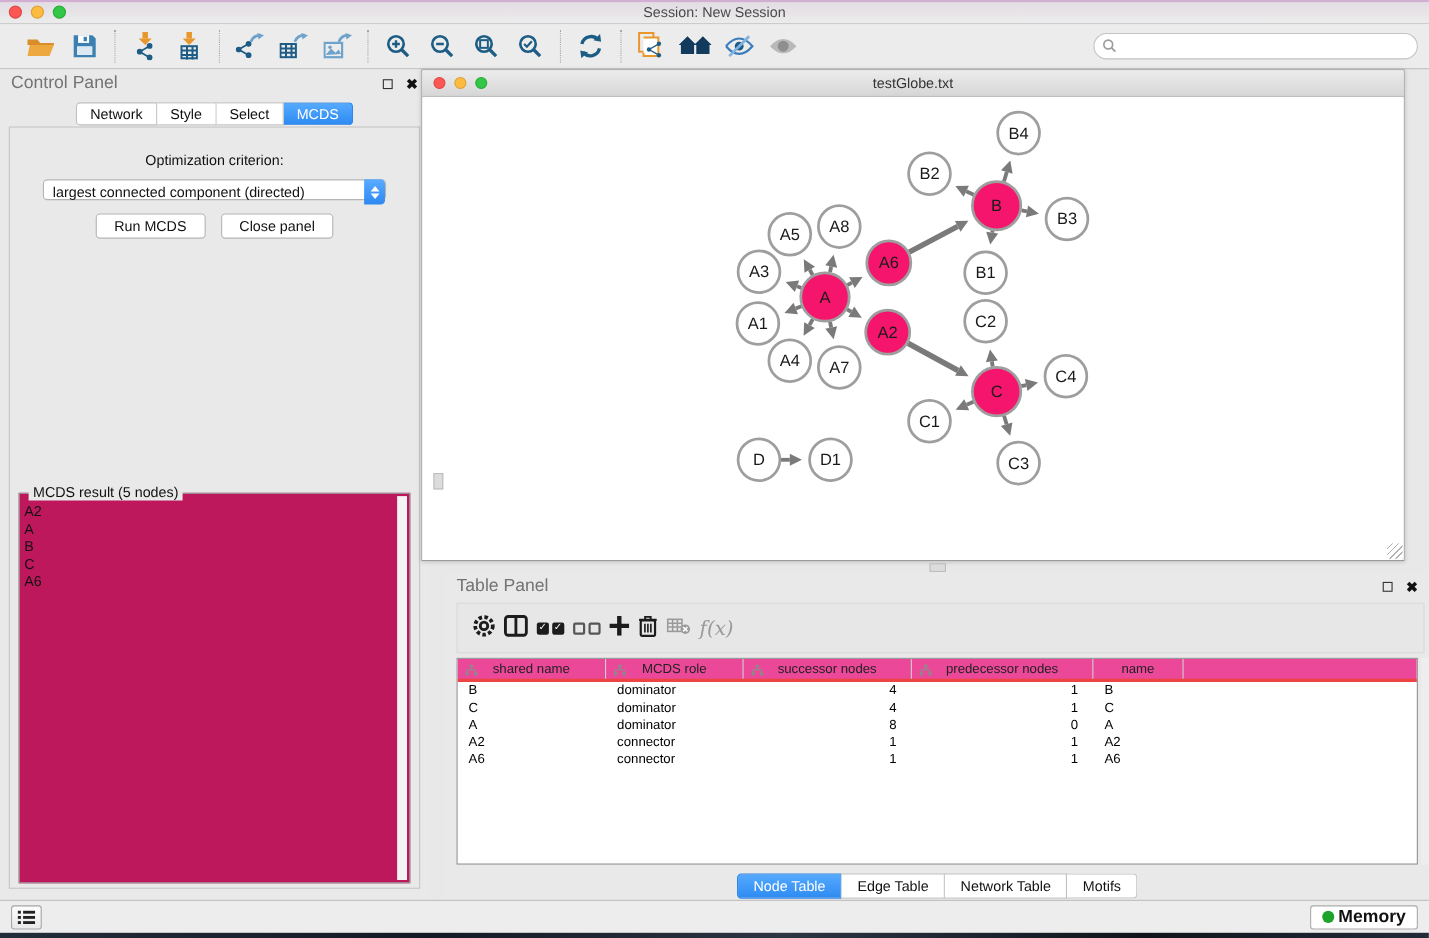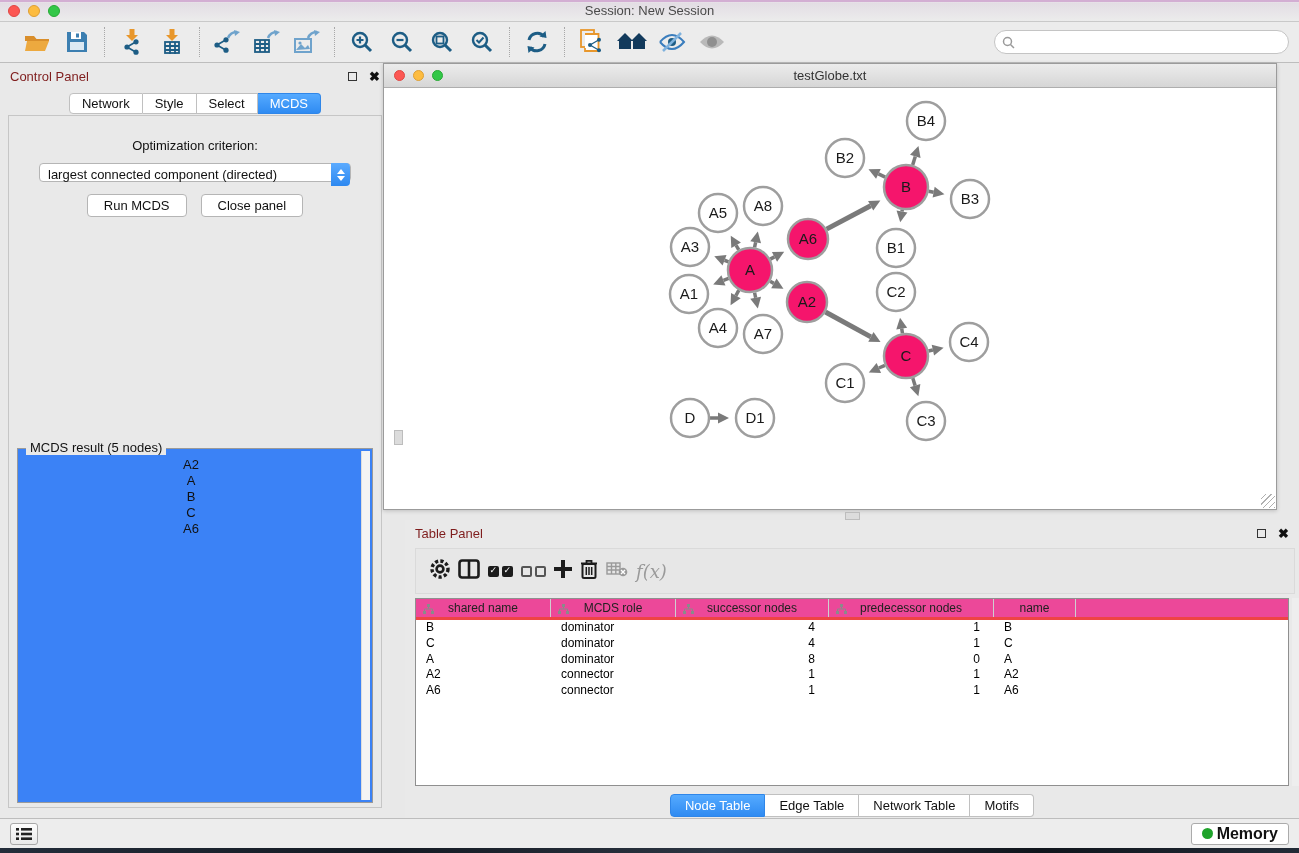--- a/index.html
+++ b/index.html
@@ -24,21 +24,21 @@
   .tb-sep { width:1px; height:30px; border-left:1px dotted #a8a8a8; }
   .tb-btn { width:34px; height:32px; display:flex; align-items:center; justify-content:center; border-radius:4px; }
   .tb-btn svg { display:block; }
   .search-wrap { margin-left:auto; position:relative; width:295px; }
   .search-input { width:100%; height:24px; border:1px solid #c4c4c4; border-radius:12px; background:#fff;
     padding:0 10px 0 26px; font-size:13px; color:#333; outline:none; }
   .search-icon { position:absolute; left:8px; top:5px; }
 
   
   .panel-head { display:flex; align-items:center; height:26px; padding:0 10px; }
-  .panel-title { font-size:13px; color:#7f1d1d; }
+  .panel-title { font-size:16px; color:#737373; }
   .panel-head .spacer { flex:1; }
   .float-box { width:9px; height:9px; border:1.5px solid #333; display:inline-block; margin-right:12px; }
   .close-x { font-size:13px; font-weight:bold; color:#111; line-height:1; }
 
   
   .control-panel { position:absolute; left:0; top:63px; width:390px; height:755px; background:#e9e9e9; }
   .seg-tabs { display:flex; justify-content:center; margin-top:4px; }
   .seg-tab { font-size:13px; color:#111; background:#fff; border:1px solid #c0c0c0; border-left:none;
     padding:2px 12px; line-height:15px; }
   .seg-tab:first-child { border-left:1px solid #c0c0c0; border-radius:4px 0 0 4px; }
@@ -49,21 +49,21 @@
   .opt-label { text-align:center; margin-top:22px; font-size:13px; color:#111; }
   .dropdown { position:relative; margin:10px auto 0; width:312px; height:19px; background:#fff;
     border:1px solid #b5b5b5; border-radius:4px; font-size:13px; color:#111; line-height:21px; padding-left:8px; }
   .dd-step { position:absolute; right:0; top:-1px; width:19px; height:23px; border-radius:0 4px 4px 0;
     background:linear-gradient(#5babff,#2d88f0); display:flex; flex-direction:column; align-items:center; justify-content:center; gap:2px; }
   .dd-step .up { width:0; height:0; border-left:4px solid transparent; border-right:4px solid transparent; border-bottom:5px solid #fff; }
   .dd-step .down { width:0; height:0; border-left:4px solid transparent; border-right:4px solid transparent; border-top:5px solid #fff; }
   .cp-buttons { display:flex; justify-content:center; gap:14px; margin-top:12px; }
   .mac-btn { background:#fff; border:1px solid #b5b5b5; border-radius:4px; font-size:13px; color:#111;
     padding:3px 16px; font-family:"Liberation Sans", sans-serif; }
-  .result-group { position:absolute; left:8px; right:8px; bottom:4px; top:332px; border:1px solid #9a9a9a; background:#3b82f6;text-align:center; }
+  .result-group { position:absolute; left:8px; right:8px; bottom:4px; top:332px; border:1px solid #9a9a9a; background:#be185d; }
   .result-title { position:absolute; top:-9px; left:8px; background:#e9e9e9; padding:0 4px; font-size:13px; color:#111; }
   .result-list { position:absolute; inset:8px 12px 2px 2px; overflow:hidden; font-size:13px; color:#111; }
   .result-list .list-item { line-height:16px; padding-left:2px; }
   .result-scroll { position:absolute; top:2px; bottom:2px; right:2px; width:9px; background:#f4f4f4; border-left:1px solid #ddd; }
 
   
   .net-window { position:absolute; left:383px; top:63px; width:894px; height:447px;
     border:1px solid #9b9b9b; background:#fff; box-shadow:0 1px 4px rgba(0,0,0,.18); }
   .net-titlebar { position:relative; height:24px; background:linear-gradient(#ececec,#d6d6d6);
     border-bottom:1px solid #aeaeae; }

